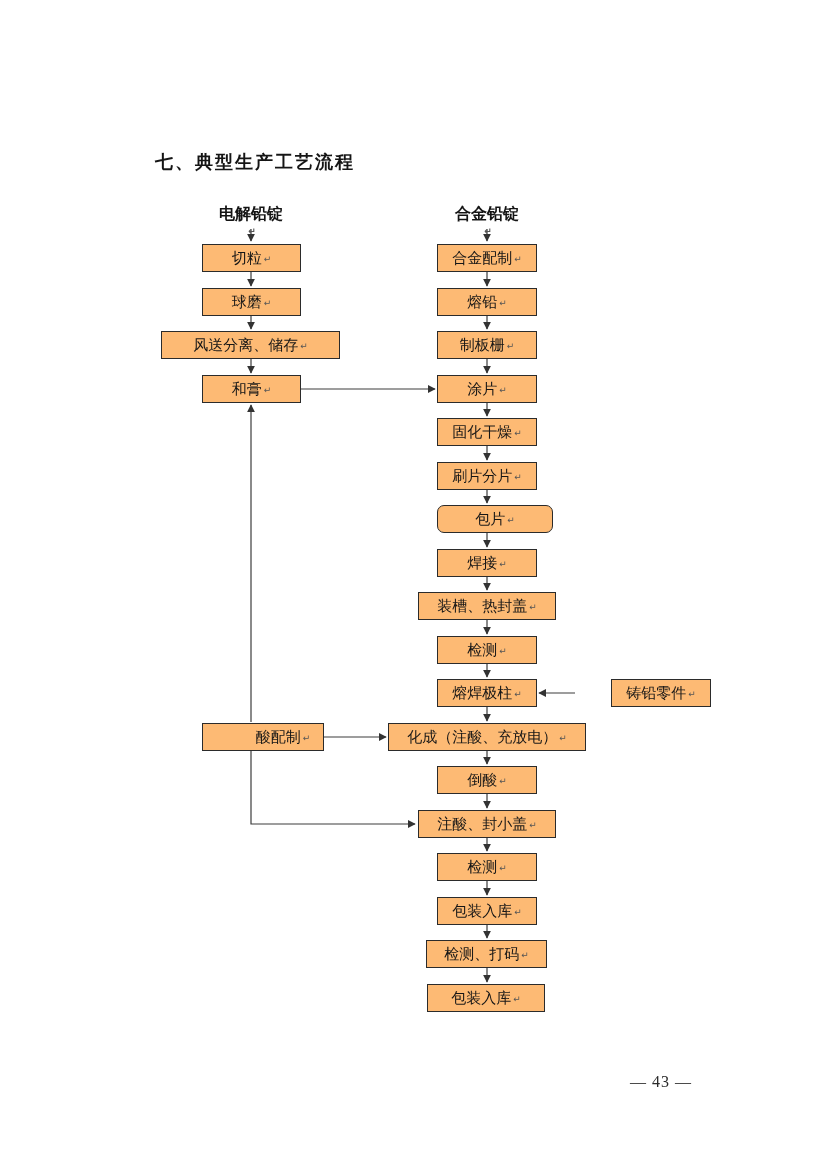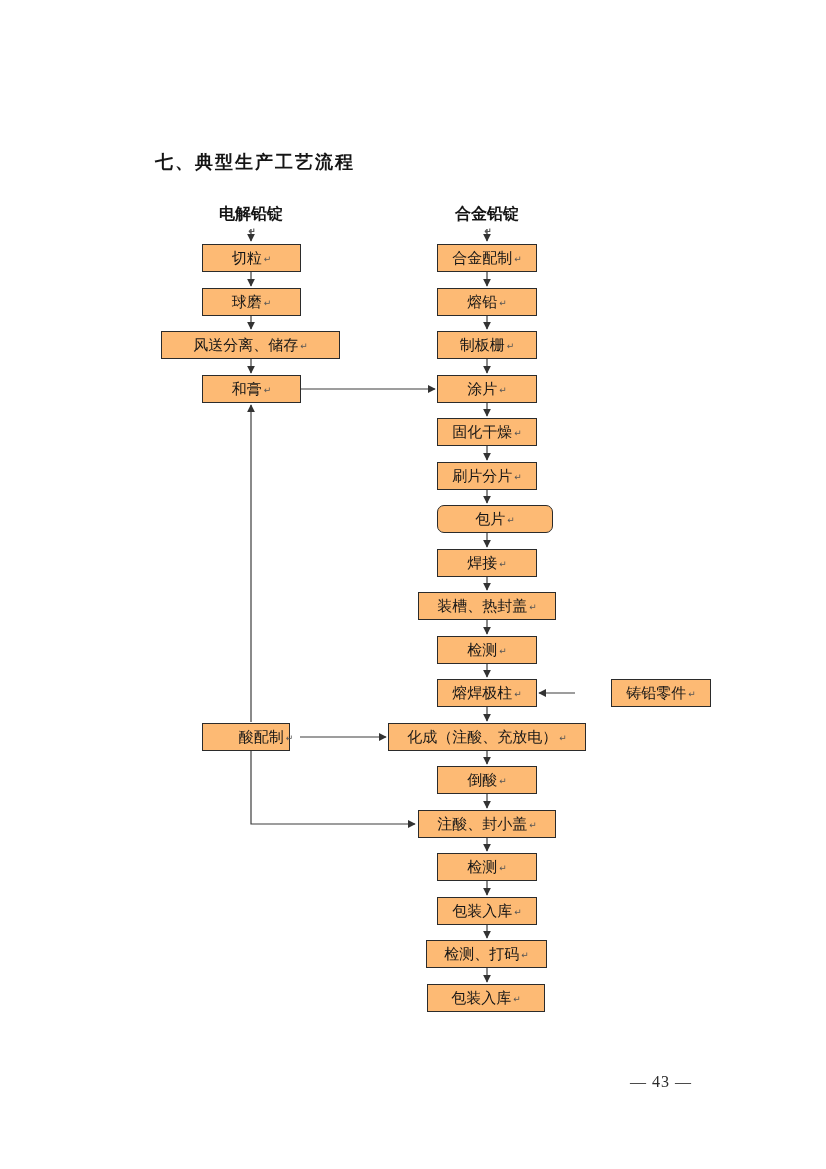--- a/index.html
+++ b/index.html
@@ -99,21 +99,21 @@
       <span class="pm">↵</span>
   </div>
   <div class="node" style="left:161px;top:331px;width:179px;">
     <span>风送分离、储存</span>
       <span class="pm">↵</span>
   </div>
   <div class="node" style="left:202px;top:375px;width:99px;">
     <span>和膏</span>
       <span class="pm">↵</span>
   </div>
-  <div class="node" style="left:202px;top:723px;width:88px;padding-left:40px;">
+  <div class="node" style="left:202px;top:723px;width:122px;padding-left:40px;">
     <span>酸配制</span>
       <span class="pm">↵</span>
   </div>
 
   <div class="node" style="left:437px;top:244px;width:100px;">
     <span>合金配制</span>
       <span class="pm">↵</span>
   </div>
   <div class="node" style="left:437px;top:288px;width:100px;">
     <span>熔铅</span>

